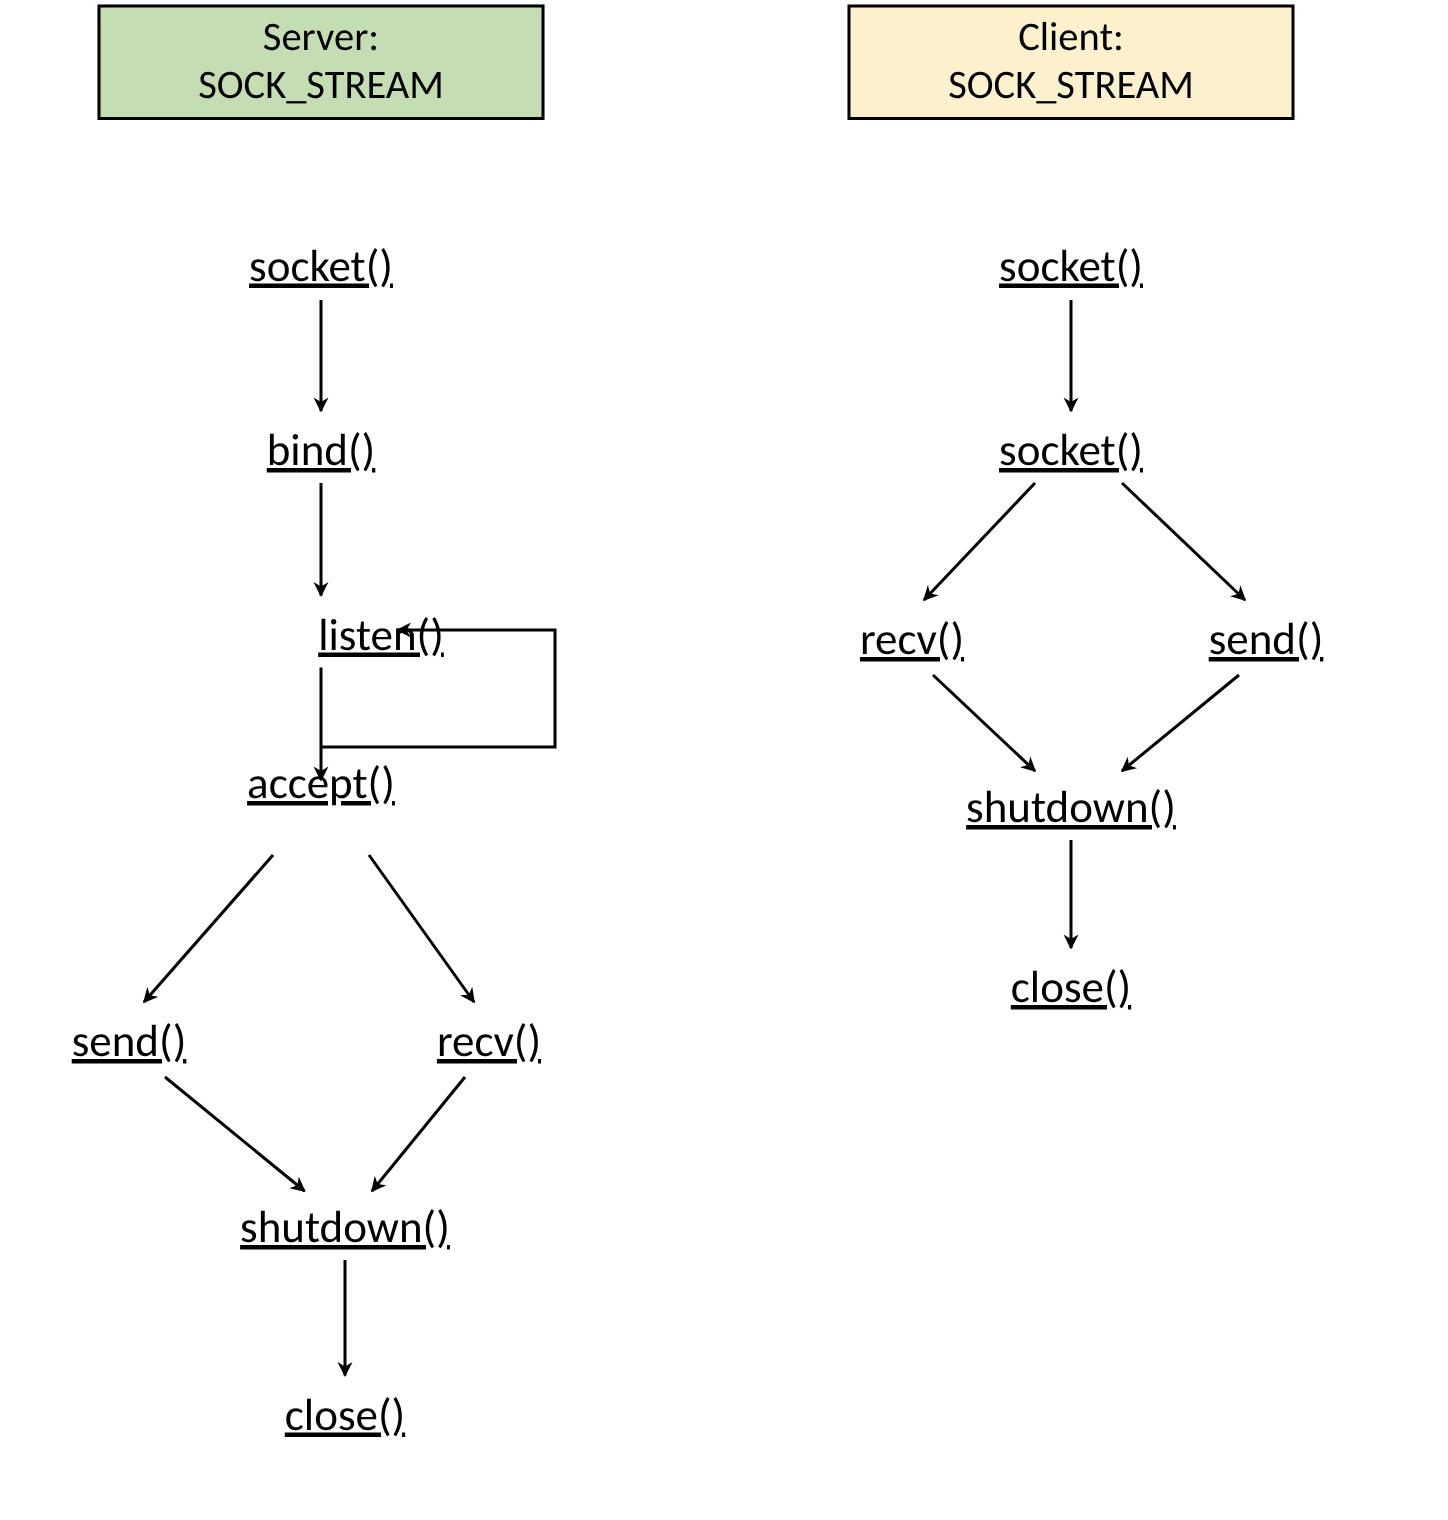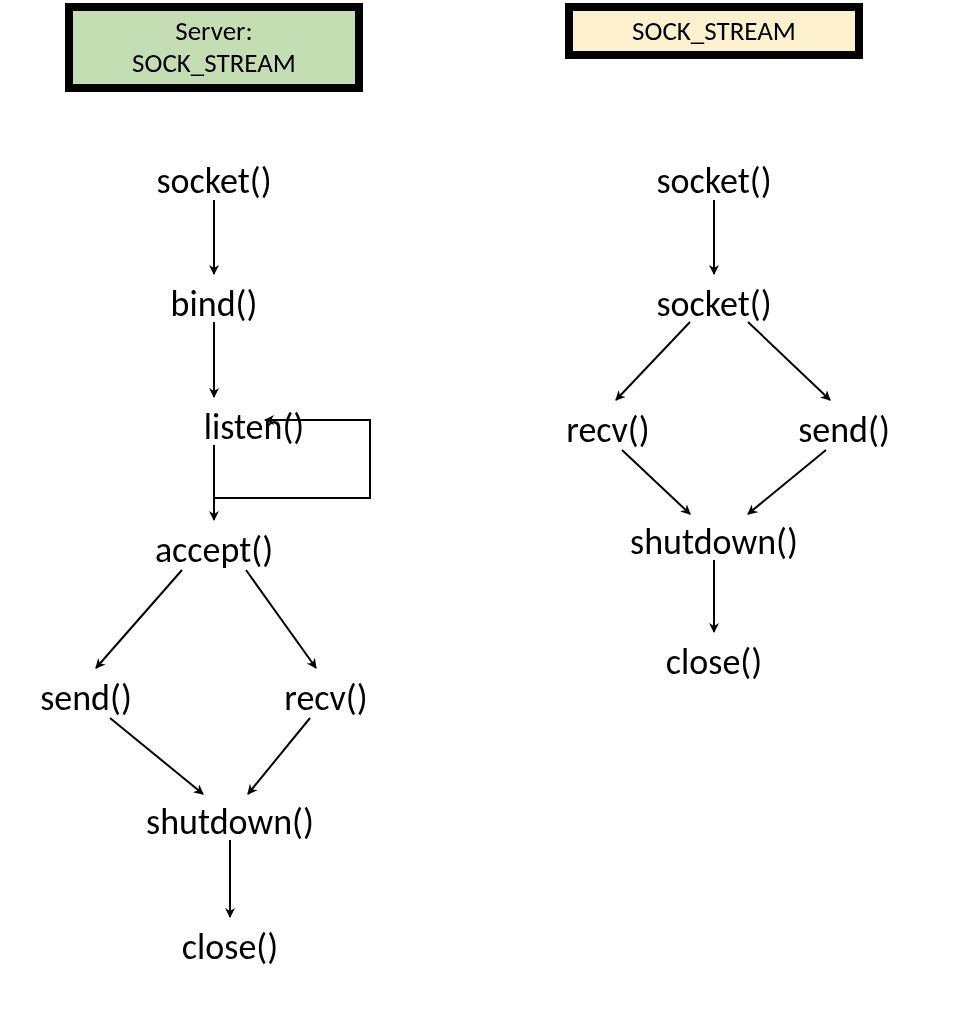--- a/index.html
+++ b/index.html
@@ -7,32 +7,33 @@
     padding: 0;
     width: 965px;
     height: 1013px;
     background: #ffffff;
     font-family: "Calibri", "Segoe UI", Arial, sans-serif;
     position: relative;
     overflow: hidden;
   }
   .header-box {
     position: absolute;
-    border: 8px solid #000000;
+    border: 2px solid #000000;
     text-align: center;
     font-size: 27px;
     line-height: 1.2;
     padding: 4px 8px;
     box-sizing: border-box;
   }
   .server-box { background: #c5ddb3; }
   .client-box { background: #fcf1cc; }
   .node {
     position: absolute;
-    font-size: 36px;
+    font-size: 30px;
+    text-decoration: underline;
     text-align: center;
     white-space: nowrap;
     transform: translateX(-50%);
   }
   svg.arrows {
     position: absolute;
     top: 0;
     left: 0;
     width: 965px;
     height: 1013px;
@@ -41,27 +42,28 @@
 </style>
 </head>
 <body>
 
 <div class="header-box server-box" style="left:65px; top:3px; width:298px;">
   <div>Server:</div>
   <div>SOCK_STREAM</div>
 </div>
 
 <div class="header-box client-box" style="left:565px; top:3px; width:298px;">
+  <div>Client:</div>
   <div>SOCK_STREAM</div>
 </div>
 
 <div class="node" style="left:214px; top:159px;">socket()</div>
 <div class="node" style="left:214px; top:282px;text-align:center;">bind()</div>
 <div class="node" style="left:214px; top:405px;margin-left:40px;">listen()</div>
-<div class="node" style="left:214px; top:528px;">accept()</div>
+<div class="node" style="left:214px; top:504px;">accept()</div>
 <div class="node" style="left:86px; top:676px;">send()</div>
 <div class="node" style="left:326px; top:676px;">recv()</div>
 <div class="node" style="left:230px; top:800px;">shutdown()</div>
 <div class="node" style="left:230px; top:925px;">close()</div>
 
 <div class="node" style="left:714px; top:159px;">socket()</div>
 <div class="node" style="left:714px; top:282px;">socket()</div>
 <div class="node" style="left:608px; top:408px;">recv()</div>
 <div class="node" style="left:844px; top:408px;">send()</div>
 <div class="node" style="left:714px; top:520px;">shutdown()</div>

